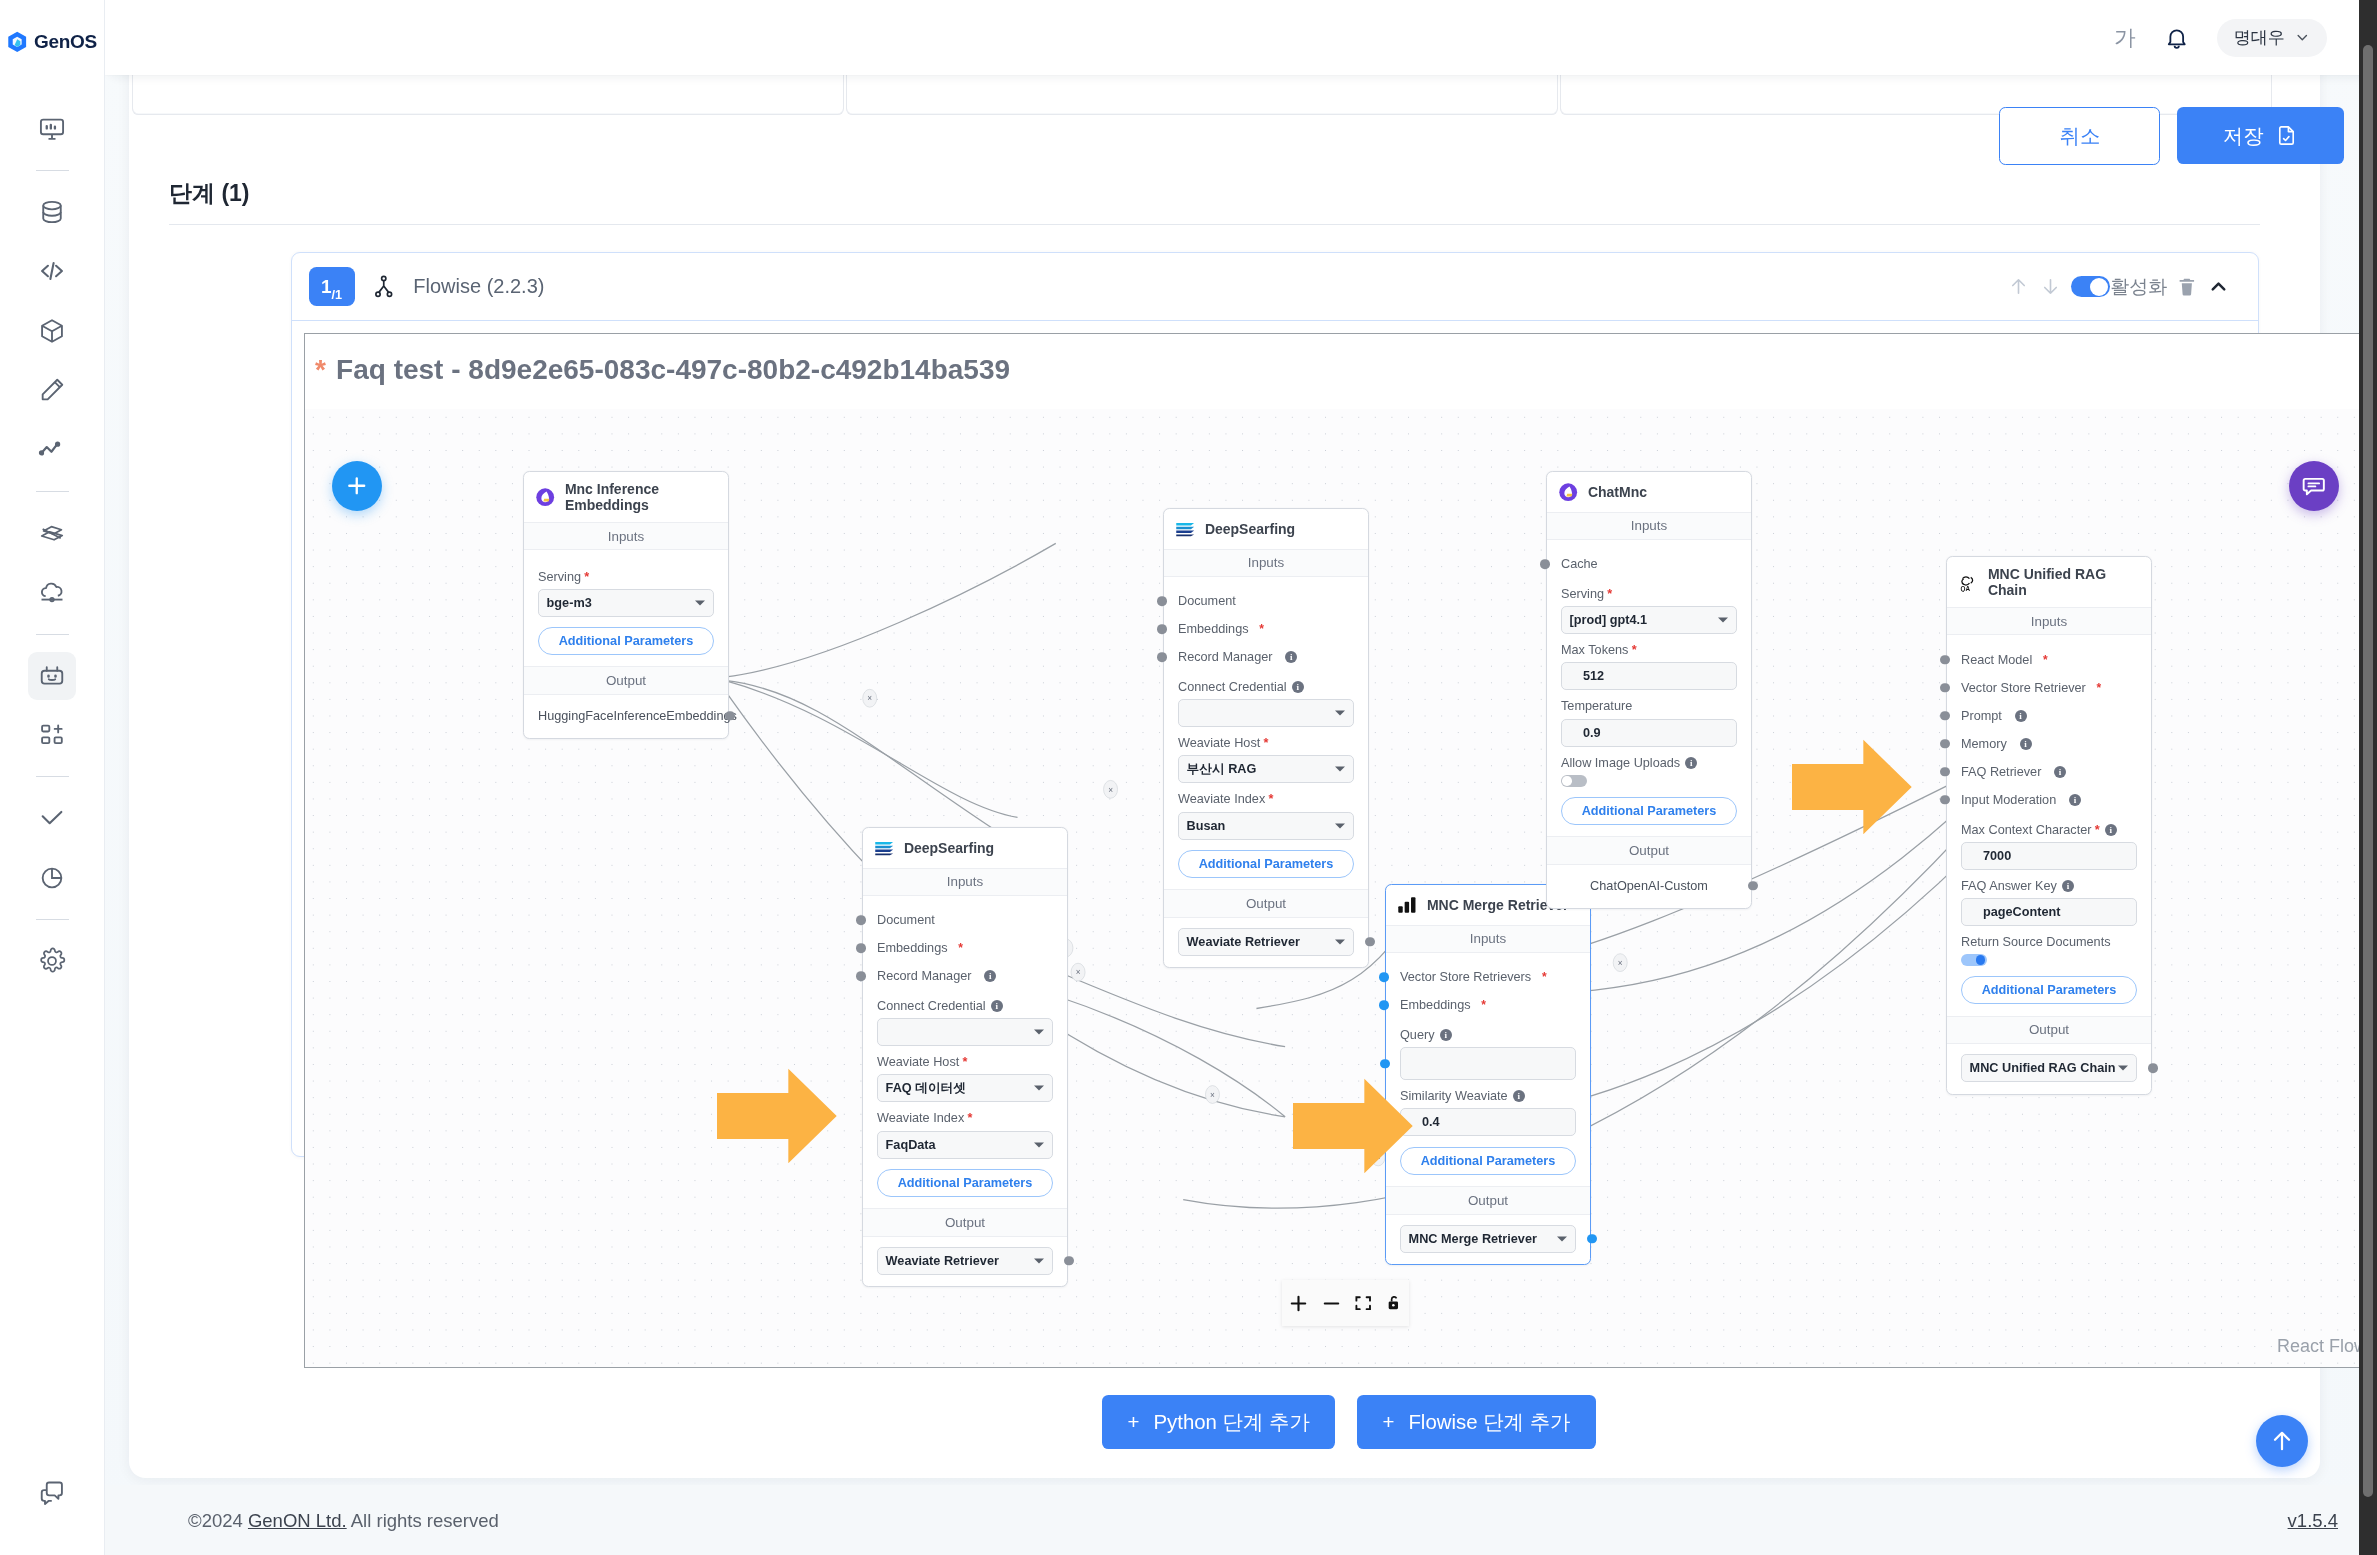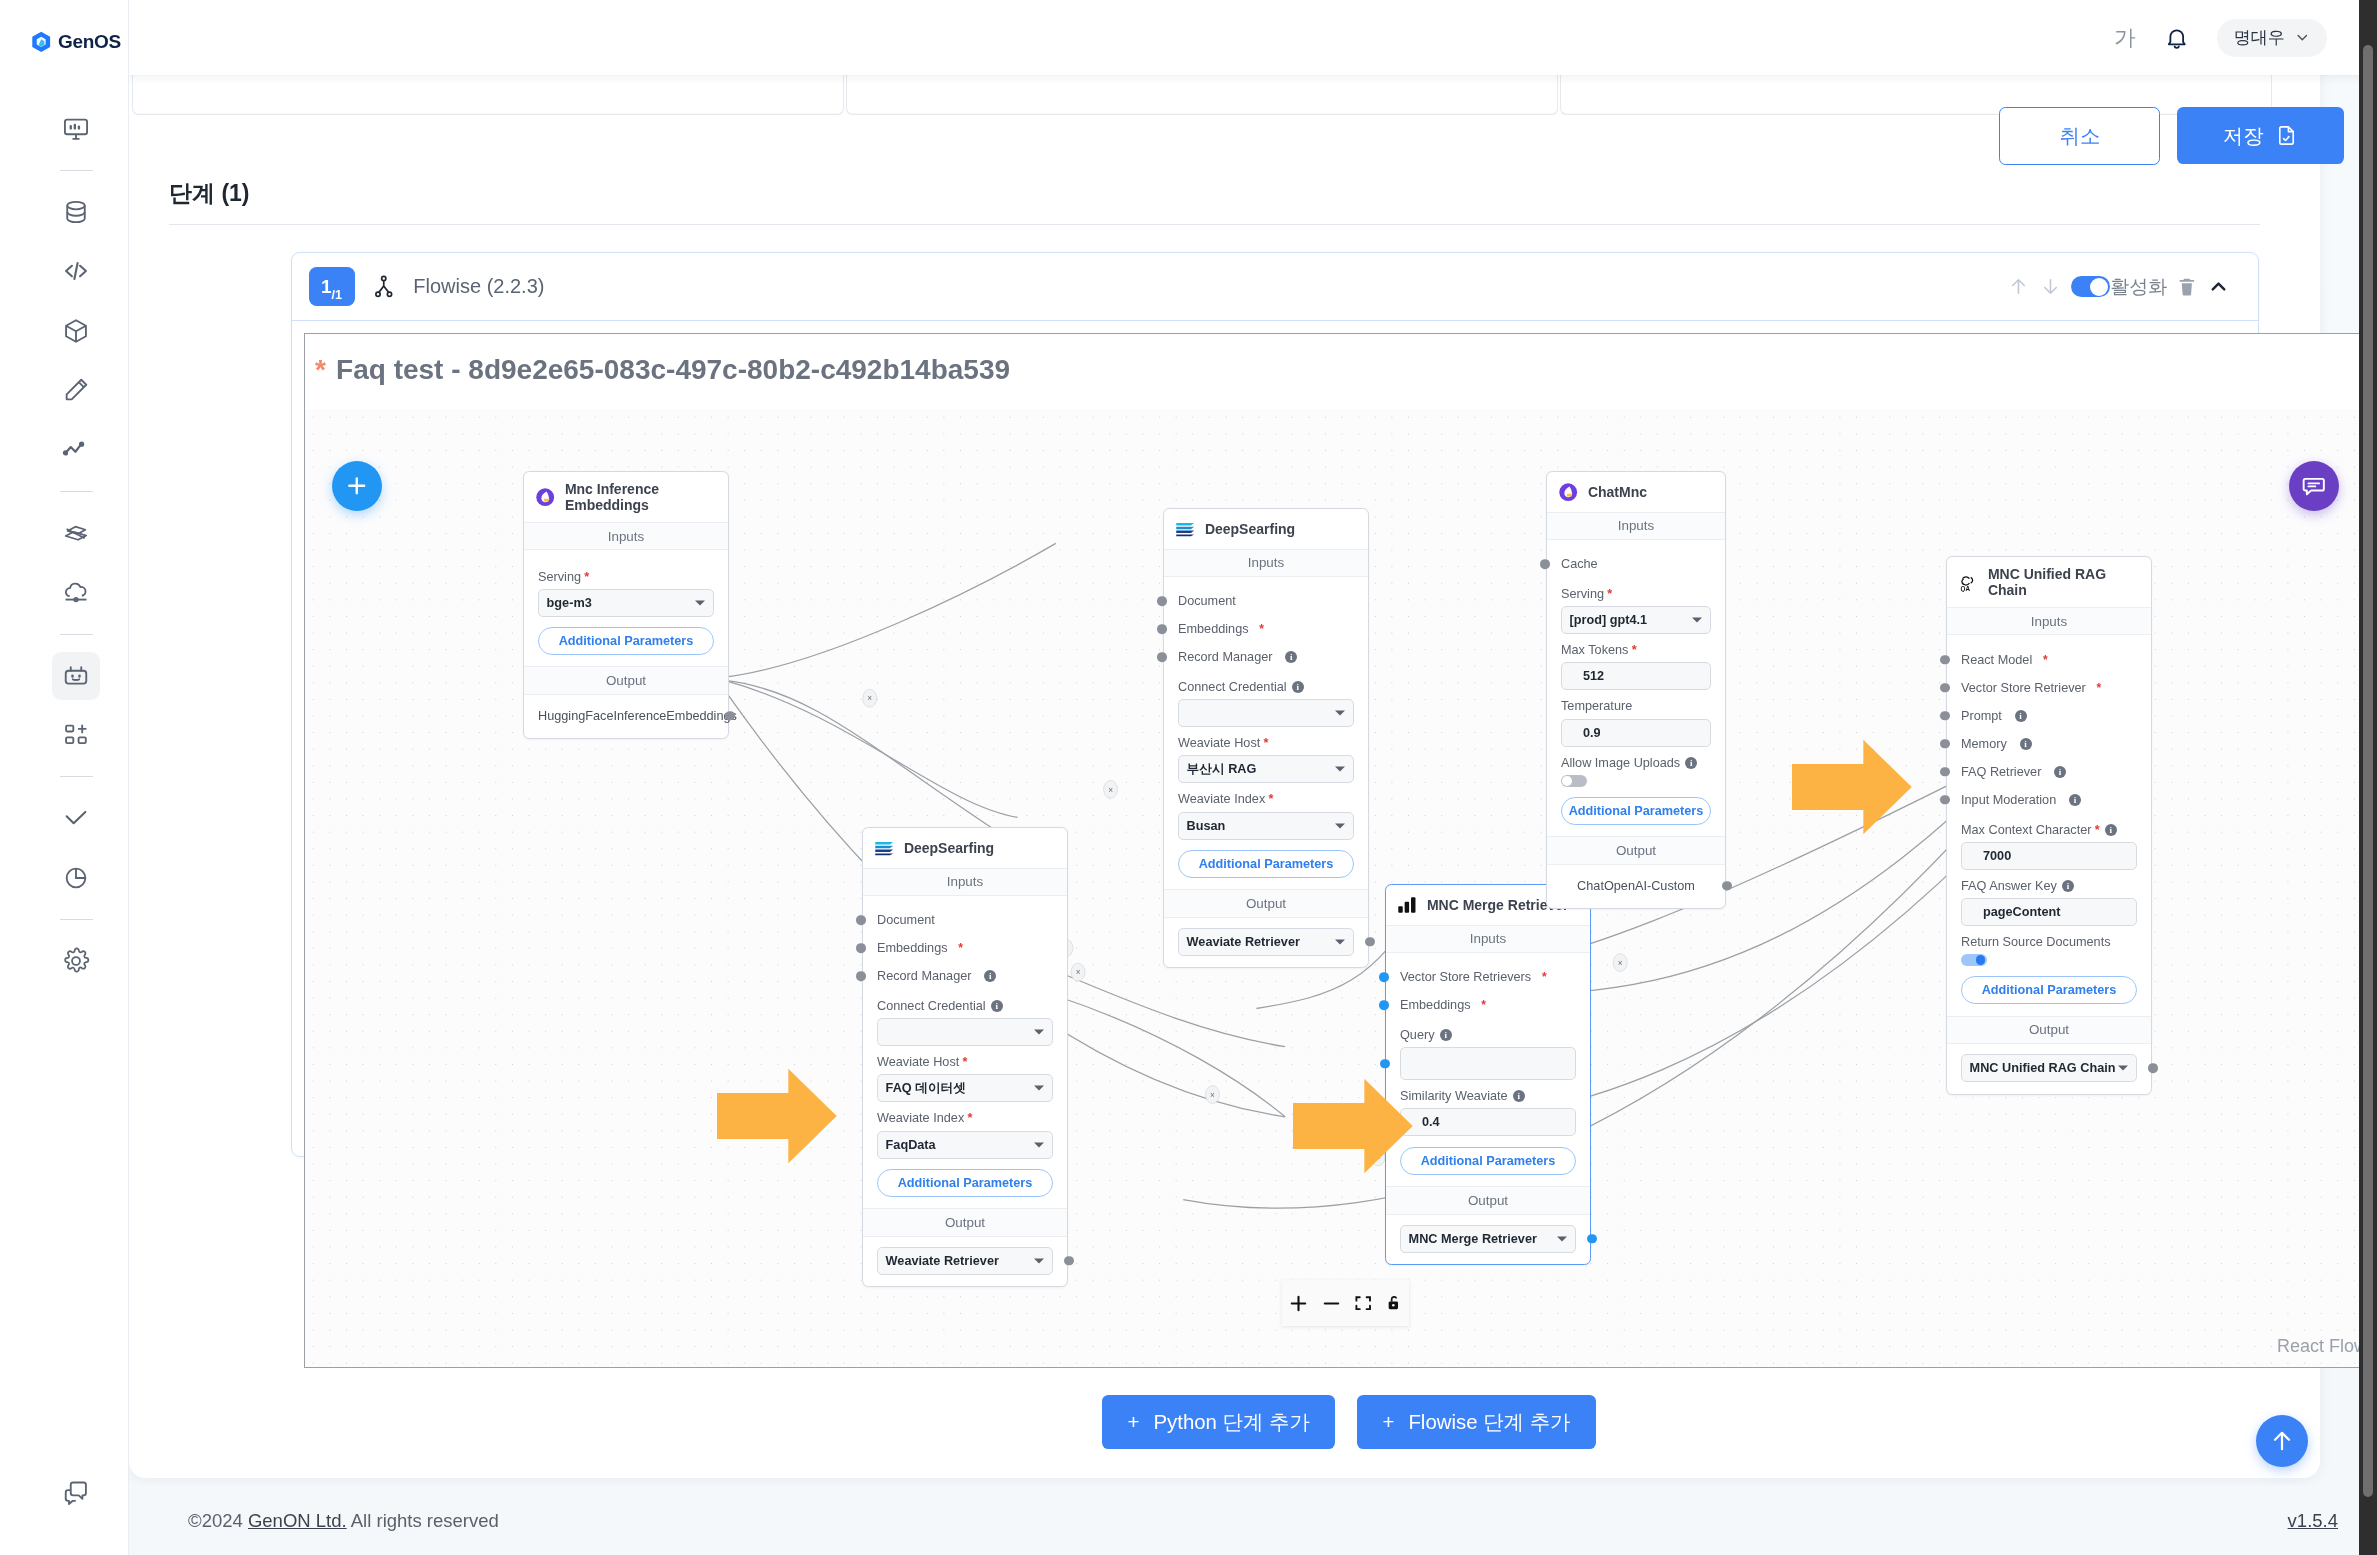--- a/index.html
+++ b/index.html
@@ -8,21 +8,21 @@
     font-family: "Liberation Sans", sans-serif;
     background: #ffffff;
     overflow: hidden;
   }
   #app { position: relative; width: 2377px; height: 1556px; background:#fff; }
 
   
   .sidebar {
     position: absolute; left: 0; top: 0; width: 105px; height: 1556px;
     background: #ffffff; border-right: 0.6px solid #e9edf2;
-    display: flex; flex-direction: column; align-items: center; z-index: 40; margin-left: 24px;
+    display: flex; flex-direction: column; align-items: center; z-index: 40;
   }
   .brand { margin-top: 31px; display: flex; align-items: center; gap: 6.4px; }
   .brand-mark { width: 20.4px; height: 21.7px; position: relative; }
   .brand-text { font-size: 19px; font-weight: 700; color: #0f2247; letter-spacing: -0.3px; }
   .side-icons { margin-top: 46px; display: flex; flex-direction: column; align-items: center; width: 100%; }
   .side-item {
     width: 48px; height: 48px; border-radius: 9px;
     display: flex; align-items: center; justify-content: center;
     margin: 5.7px 0; color: #5b6472;
   }
@@ -726,21 +726,21 @@
       <div class="node-band">Output</div>
       <div class="node-out">
         <div class="select" style="position:relative">
           <span class="dot blue right" style="right:-21.7px"></span>
           <span>MNC Merge Retriever</span>
             <span class="caret"></span>
         </div>
       </div>
     </div>
 
-    <div class="node" style="left:1441px;top:471px;width:180px">
+    <div class="node" style="left:1441px;top:471px;width:206px">
       <div class="node-head">
         <span class="node-ic">
           <svg width="20.4" height="20.4" viewBox="0 0 32 32">
               <circle cx="16" cy="16" r="14" fill="#6d3fe0"></circle>
           <path d="M18 7c-5 3-8 6-8 10.5A6 6 0 0 0 16 24c3.3 0 6-2.6 6-6 0-3.8-2-8-4-11z" fill="#fff"></path>
           <path d="M14.5 18.5h8.2l-1.4 4.2h-8.2z" fill="#f5c542"></path>
             </svg>
         </span>
         <span class="t">ChatMnc</span>
       </div>

